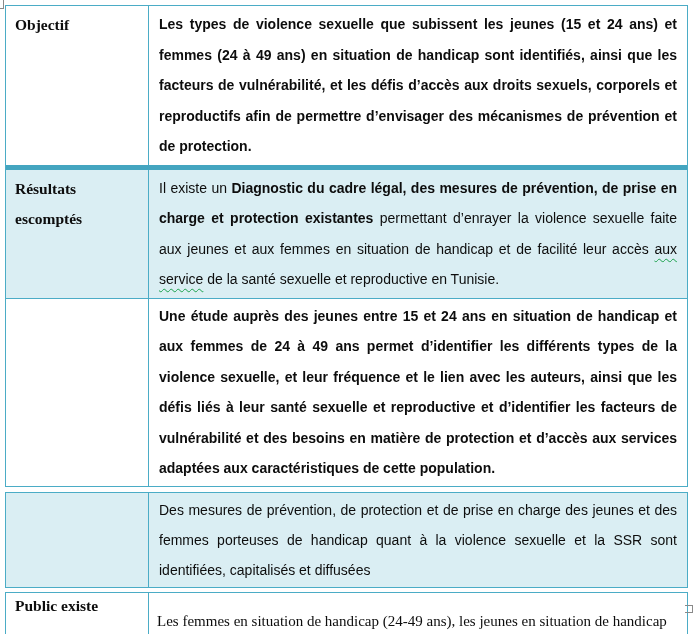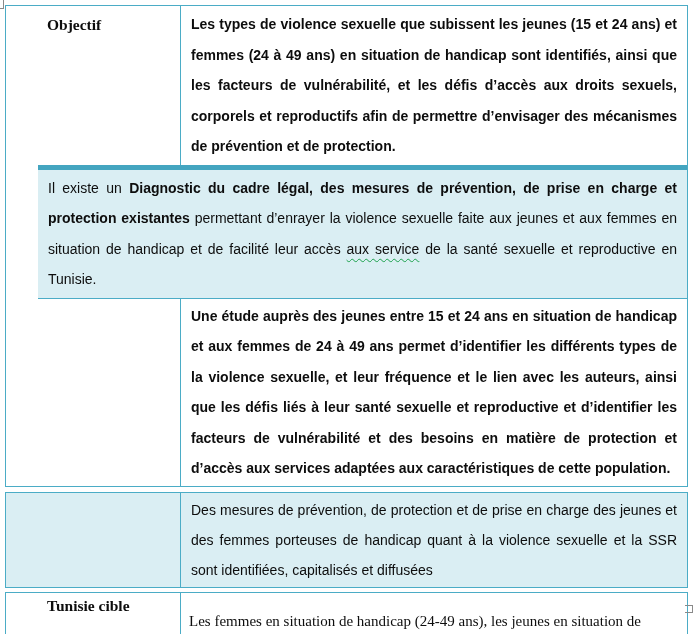--- a/index.html
+++ b/index.html
@@ -25,21 +25,20 @@
     position:absolute;left:0px;top:0px;width:4px;height:9px;
     border-right:1px solid var(--handle);
     border-bottom:1px solid var(--handle);
   }
   .doc-table{
     position:absolute;left:5px;top:5px;width:683px;
   }
   .block{
     border:1px solid var(--border-teal);
     background:#ffffff;
-    padding-left:32px;
   }
   .block.shaded{background:var(--shading);}
   .block-3{border-bottom-width:2px;}
   .row{display:flex;align-items:stretch;}
   .row.shaded{background:var(--shading);}
   .row.divider-bottom{border-bottom:1px solid var(--border-teal);}
   .cell-label{
     width:143px;flex:0 0 143px;
     border-right:1px solid var(--border-teal);
     padding:4px 6px 4px 9px;
@@ -102,20 +101,23 @@
           <span>Objectif</span>
         </div>
         <div class="cell-content">
           <span>Les types de violence sexuelle que subissent les jeunes (15 et 24 ans) et femmes (24 à 49 ans) en situation de handicap sont identifiés, ainsi que les facteurs de vulnérabilité, et les défis d’accès aux droits sexuels, corporels et reproductifs afin de permettre d’envisager des mécanismes de prévention et de protection.</span>
         </div>
       </div>
 
       <div class="thick-band"></div>
 
       <div class="row row-resultats shaded divider-bottom">
+        <div class="cell-label">
+          <span>Résultats escomptés</span>
+        </div>
         <div class="cell-content">
           <span>Il existe un </span><span class="bold">Diagnostic du cadre légal, des mesures de prévention, de prise en charge et protection existantes</span><span> permettant d’enrayer la violence sexuelle faite aux jeunes et aux femmes en situation de handicap et de facilité leur accès </span><span class="squiggle">aux service</span><span> de la santé sexuelle et reproductive en Tunisie.</span>
         </div>
       </div>
 
       <div class="row row-etude">
         <div class="cell-label"></div>
         <div class="cell-content">
           <span>Une étude auprès des jeunes entre 15 et 24 ans en situation de handicap et aux femmes de 24 à 49 ans permet d’identifier les différents types de la violence sexuelle, et leur fréquence et le lien avec les auteurs, ainsi que les défis liés à leur santé sexuelle et reproductive et d’identifier les facteurs de vulnérabilité et des besoins en matière de protection et d’accès aux services adaptées aux caractéristiques de cette population.</span>
         </div>
@@ -132,21 +134,21 @@
           <span>Des mesures de prévention, de protection et de prise en charge des jeunes et des femmes porteuses de handicap quant à la violence sexuelle et la SSR sont identifiées, capitalisés et diffusées</span>
         </div>
       </div>
     </div>
 
     <div class="gap-b"></div>
 
     <div class="block block-3">
       <div class="row">
         <div class="cell-label">
-          <span>Tunisie cible</span>
+          <span>Public existe</span>
         </div>
         <div class="cell-content">
           <span>Les femmes en situation de handicap (24-49 ans), les jeunes en situation de handicap (15-24 ans)</span>
         </div>
       </div>
     </div>
 
   </div>
 
   <div class="resize-handle"></div>

